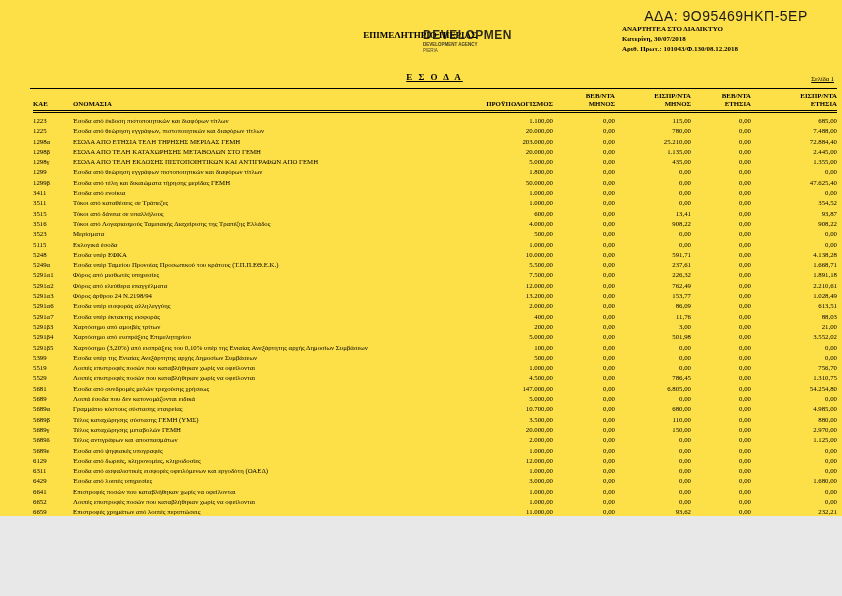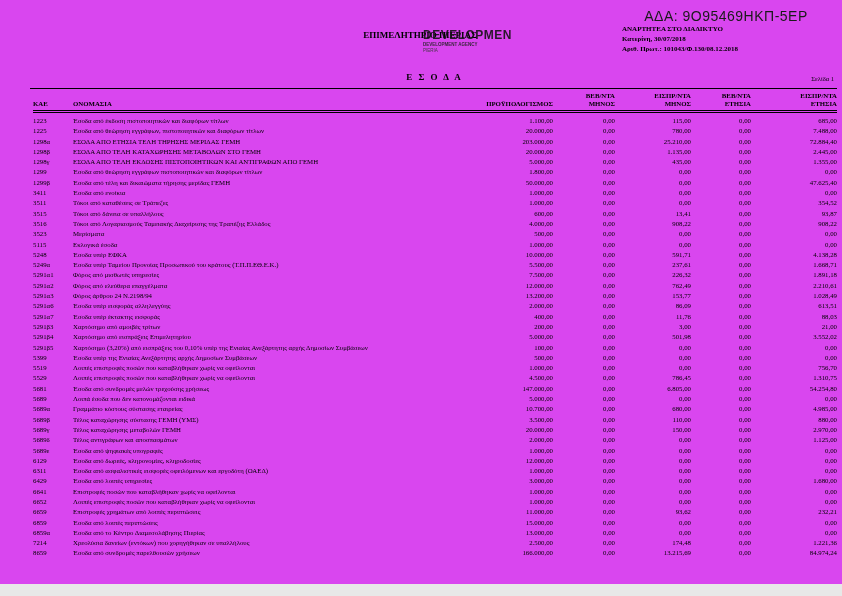--- a/index.html
+++ b/index.html
@@ -1,19 +1,19 @@
 <!DOCTYPE html>
 <html><head>
 <meta charset="utf-8">
 <style>
   html,body{margin:0;padding:0;background:#e8e8e8;}
   .page{
     position:relative;
-    width:842px;height:584px;
-    background:#d946ef;
+    width:842px;height:516px;
+    background:#fde047;
     font-family:"Liberation Serif","DejaVu Serif",serif;
     color:#000;
     overflow:hidden;
   }
   
   .ada-block{position:absolute;top:8px;left:618px;width:216px;}
   .ada-code{
     font-family:"Liberation Sans","DejaVu Sans",sans-serif;
     font-size:14px;letter-spacing:.5px;color:#1a1a1a;text-align:center;white-space:nowrap;
   }
@@ -25,21 +25,21 @@
   .stamp{
     position:absolute;top:8px;left:168px;width:170px;text-align:left;
     font-family:"Liberation Sans","DejaVu Sans",sans-serif;opacity:.88;
   }
   .stamp-l1{font-size:12px;font-weight:bold;letter-spacing:.5px;color:#111;}
   .stamp-l2{font-size:4.5px;font-weight:bold;color:#222;line-height:6px;}
   .stamp-l3{font-size:4.5px;color:#333;line-height:6px;}
   
   .section-row{
     position:absolute;top:72px;left:33px;right:6px;
-    display:grid;grid-template-columns:1fr auto 1fr;align-items:end;
+    display:grid;grid-template-columns:1fr auto 1fr;align-items:end;text-decoration:underline;
   }
   .section-title{font-size:9px;font-weight:bold;letter-spacing:2px;grid-column:2;}
   .page-num{font-size:6.5px;text-align:right;grid-column:3;padding-right:2px;}
   .rule{position:absolute;top:88px;left:30px;right:5px;border-top:1.6px solid #000;}
   
   .tbl-wrap{position:absolute;top:92px;left:33px;right:5px;}
   table{width:100%;border-collapse:collapse;table-layout:fixed;}
   th{
     font-size:6.8px;font-weight:bold;vertical-align:bottom;
     padding:0 0 2px 0;white-space:pre-line;line-height:8px;

